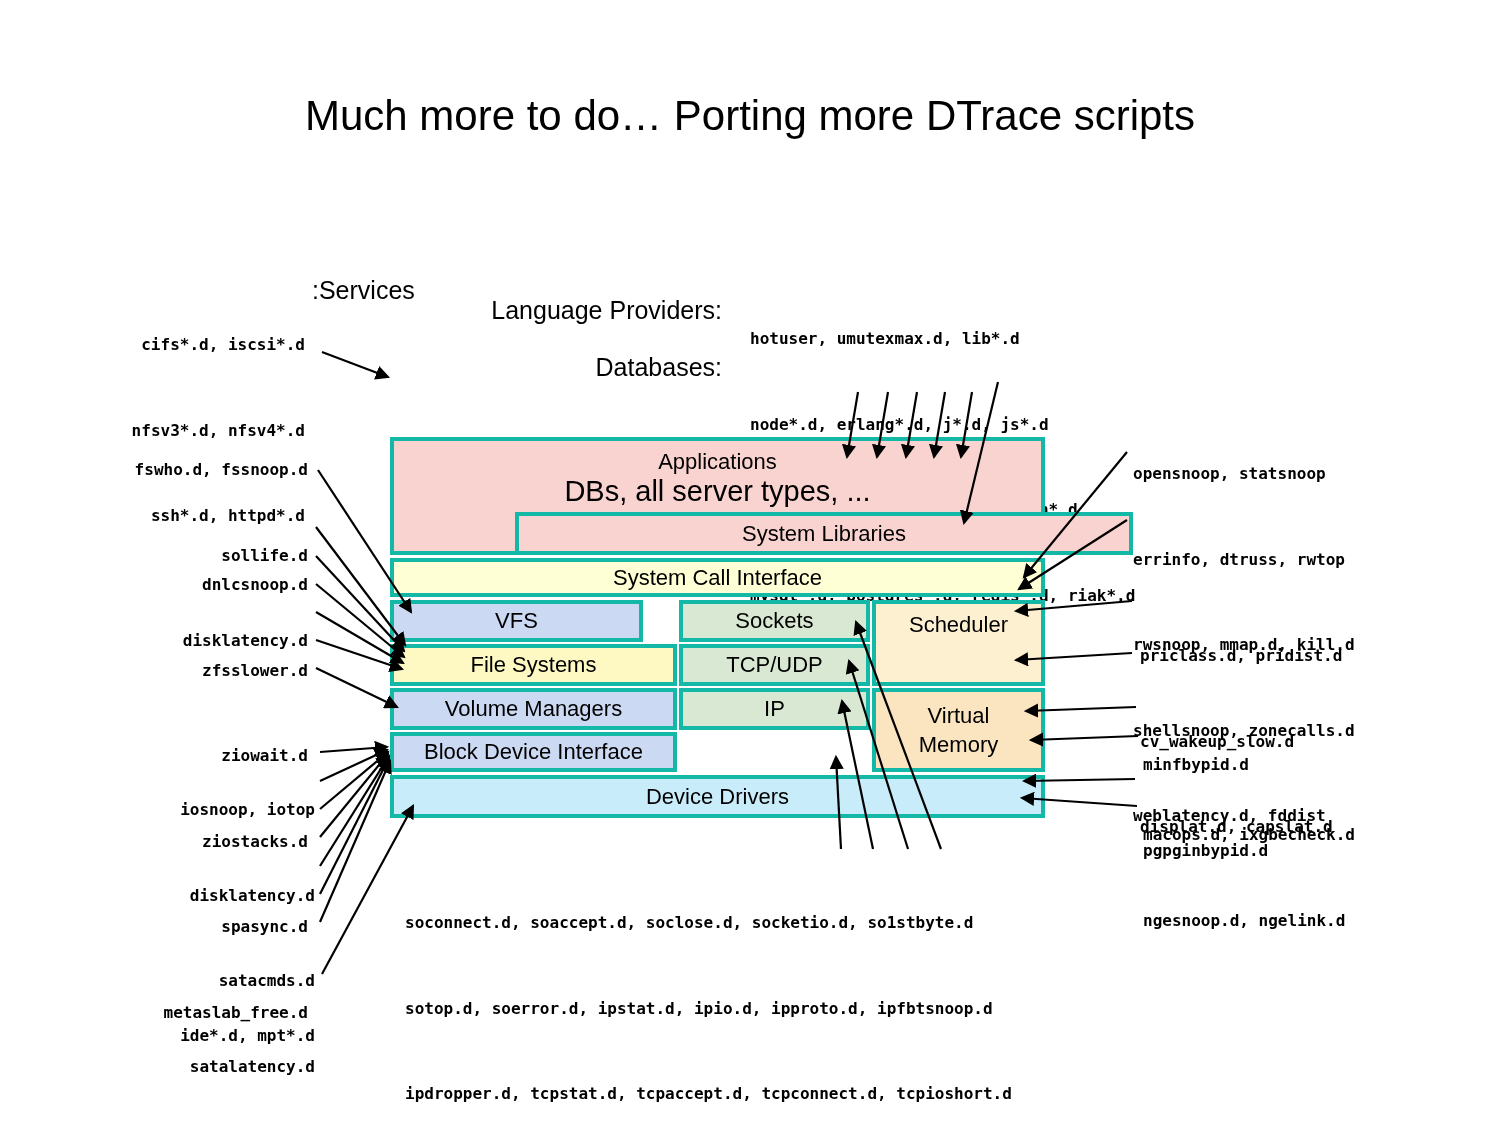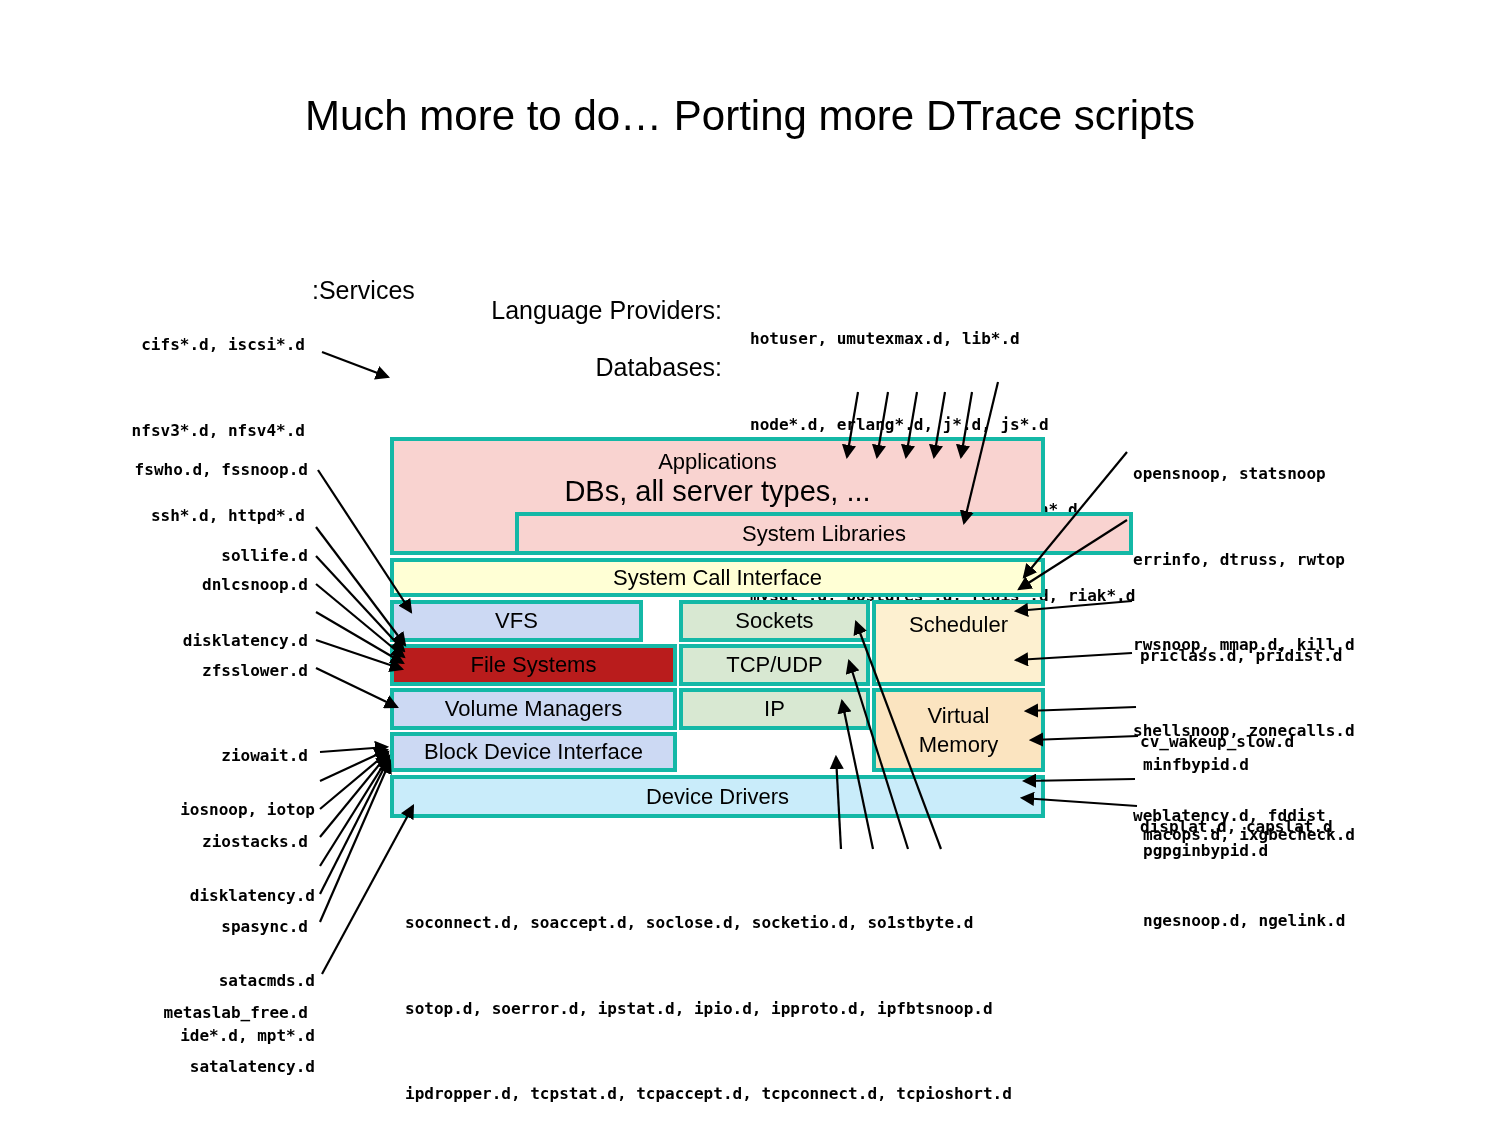--- a/index.html
+++ b/index.html
@@ -52,21 +52,21 @@
     <span>System Libraries</span>
   </div>
 
   <div class="box" style="left: 390px; top: 558px; width: 655px; height: 39px; background: rgb(255, 255, 213);">
     <span>System Call Interface</span>
   </div>
 
   <div class="box" style="left: 390px; top: 600px; width: 253px; height: 42px; background: rgb(204, 217, 243);">
     <span>VFS</span>
   </div>
-  <div class="box" style="left: 390px; top: 644px; width: 287px; height: 42px; background: #b91c1c;">
+  <div class="box" style="left: 390px; top: 644px; width: 287px; height: 42px; background: #fef9c3;">
     <span>File Systems</span>
   </div>
   <div class="box" style="left: 390px; top: 688px; width: 287px; height: 42px; background: rgb(204, 217, 243);">
     <span>Volume Managers</span>
   </div>
   <div class="box" style="left: 390px; top: 732px; width: 287px; height: 40px; background: rgb(204, 217, 243);">
     <span>Block Device Interface</span>
   </div>
 
   <div class="box" style="left: 679px; top: 600px; width: 191px; height: 42px; background: rgb(216, 232, 210);">

